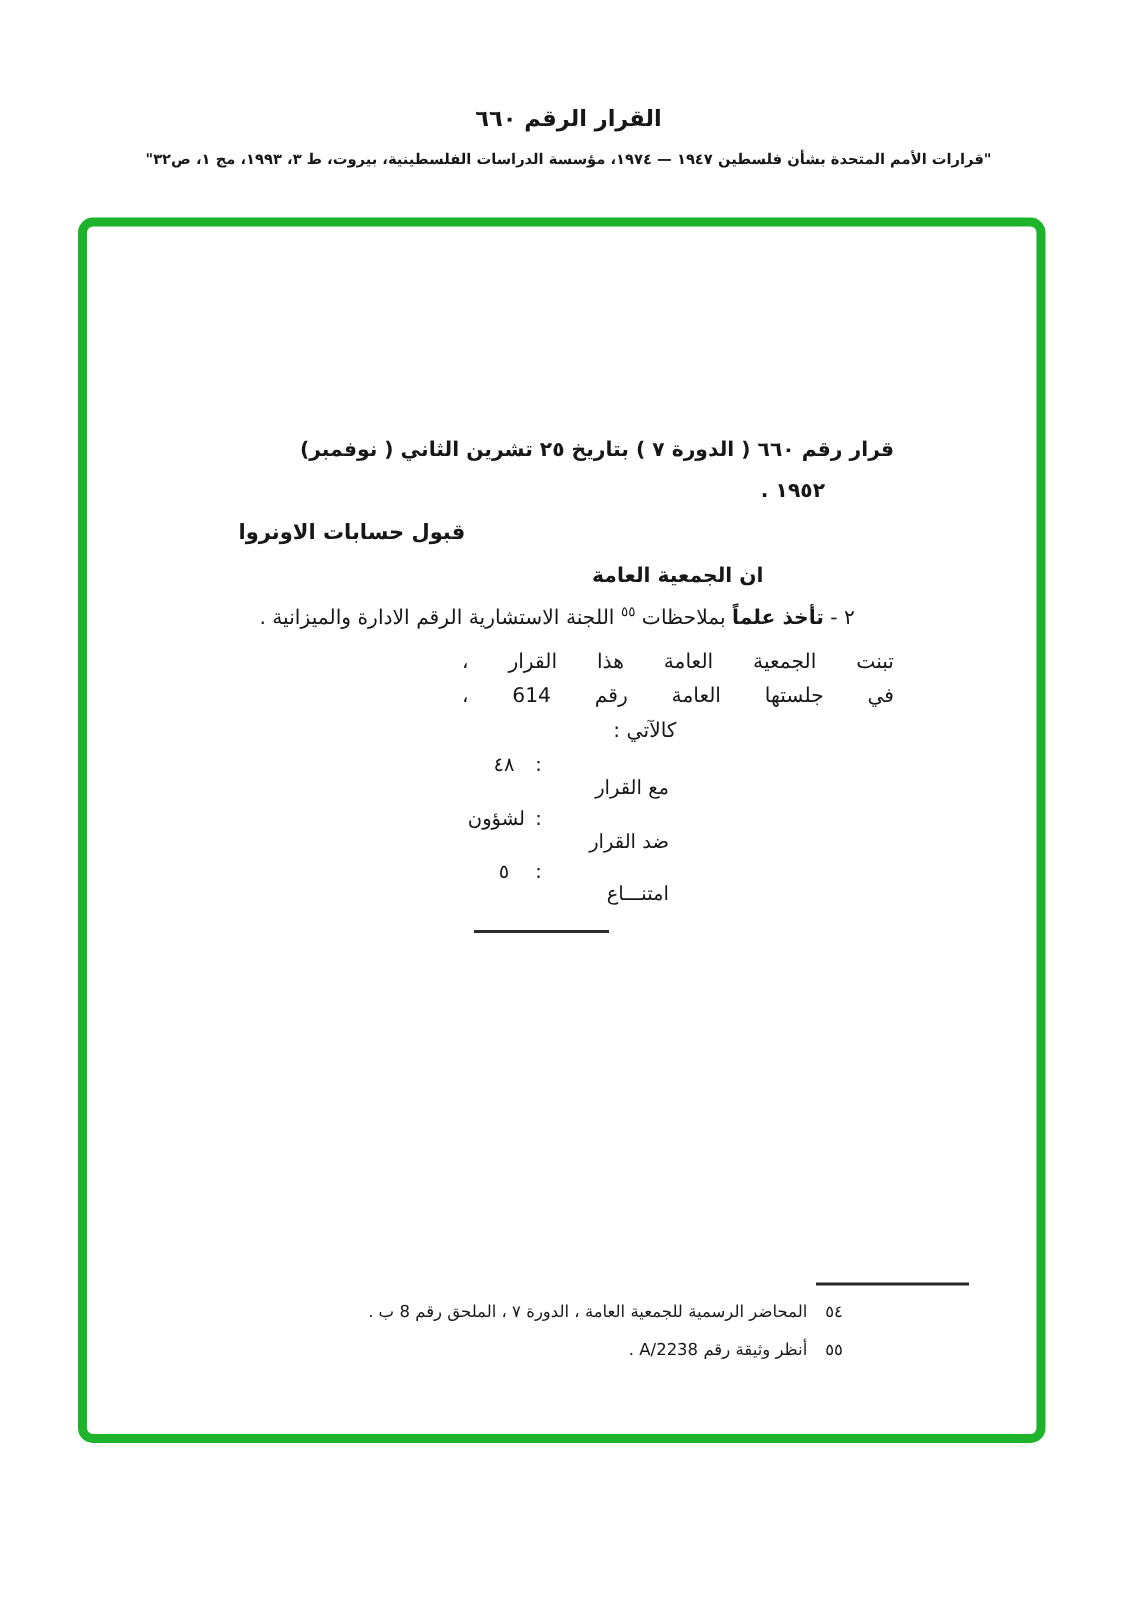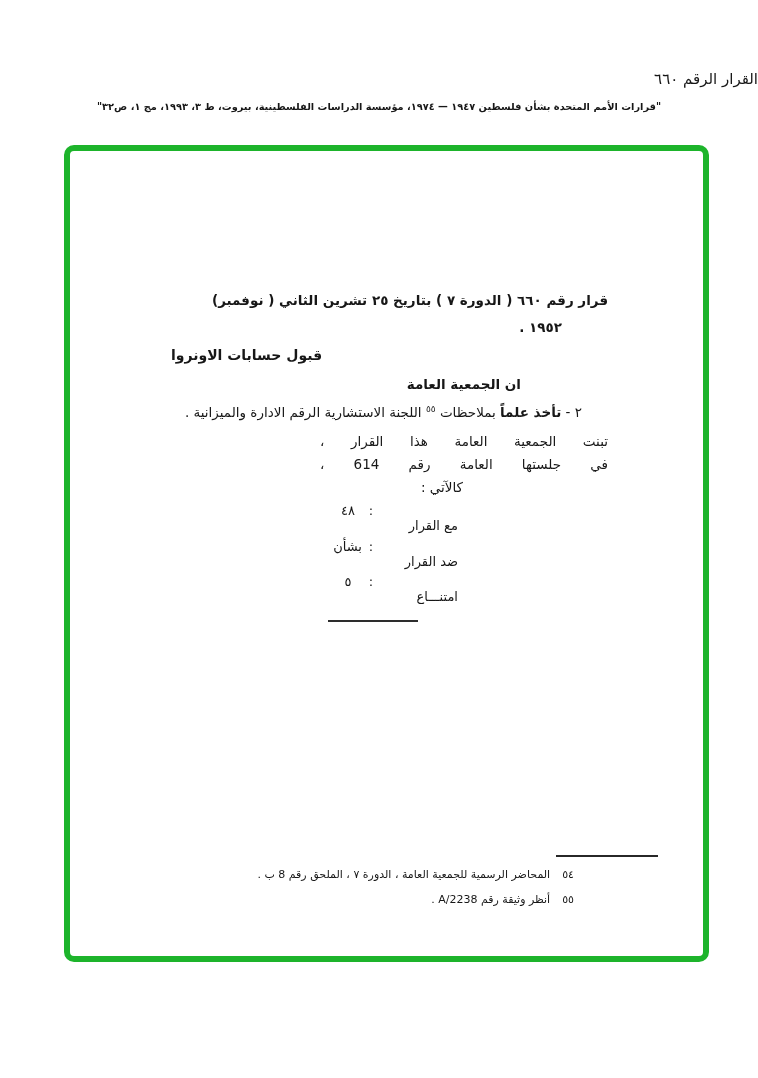--- a/index.html
+++ b/index.html
@@ -7,31 +7,31 @@
     position: relative;
     width: 758px; height: 1078px;
     background: #ffffff;
     font-family: "DejaVu Sans", sans-serif;
     color: #171717;
     overflow: hidden;
   }
   
   .hdr-title {
     position: absolute; top: 70px; left: 0; width: 100%;
-    direction: rtl; text-align: right;
-    font-weight: normal; font-size: 15px; letter-spacing: 0.2px;
+    direction: rtl; text-align: center;
+    font-weight: bold; font-size: 15px; letter-spacing: 0.2px;
   }
   .hdr-citation {
     position: absolute; top: 101px; left: 0; width: 100%;
     direction: rtl; text-align: center;
     font-weight: bold; font-size: 9.8px;
   }
   
   .frame {
-    position: absolute; left: 64px; top: 145px;
+    position: absolute; left: 52px; top: 145px;
     width: 645px; height: 817px;
     border: 6px solid #1db42b;
     border-radius: 10px;
     box-sizing: border-box;
   }
   
   .content {
     position: absolute; top: 136px; right: 95px; width: 437px;
     direction: rtl; text-align: right;
     font-size: 13.5px; line-height: 26px;
@@ -128,21 +128,21 @@
 
       <div class="votes">
         <div class="vote-row">
           <span class="v-label">مع القرار</span>
           <span class="v-colon">:</span>
           <span class="v-value">٤٨</span>
         </div>
         <div class="vote-row">
           <span class="v-label">ضد القرار</span>
           <span class="v-colon">:</span>
-          <span class="v-value">بشأن</span>
+          <span class="v-value">لشؤون</span>
         </div>
         <div class="vote-row">
           <span class="v-label">امتنـــاع</span>
           <span class="v-colon">:</span>
           <span class="v-value">٥</span>
         </div>
       </div>
 
       <div class="votes-rule"></div>
 

